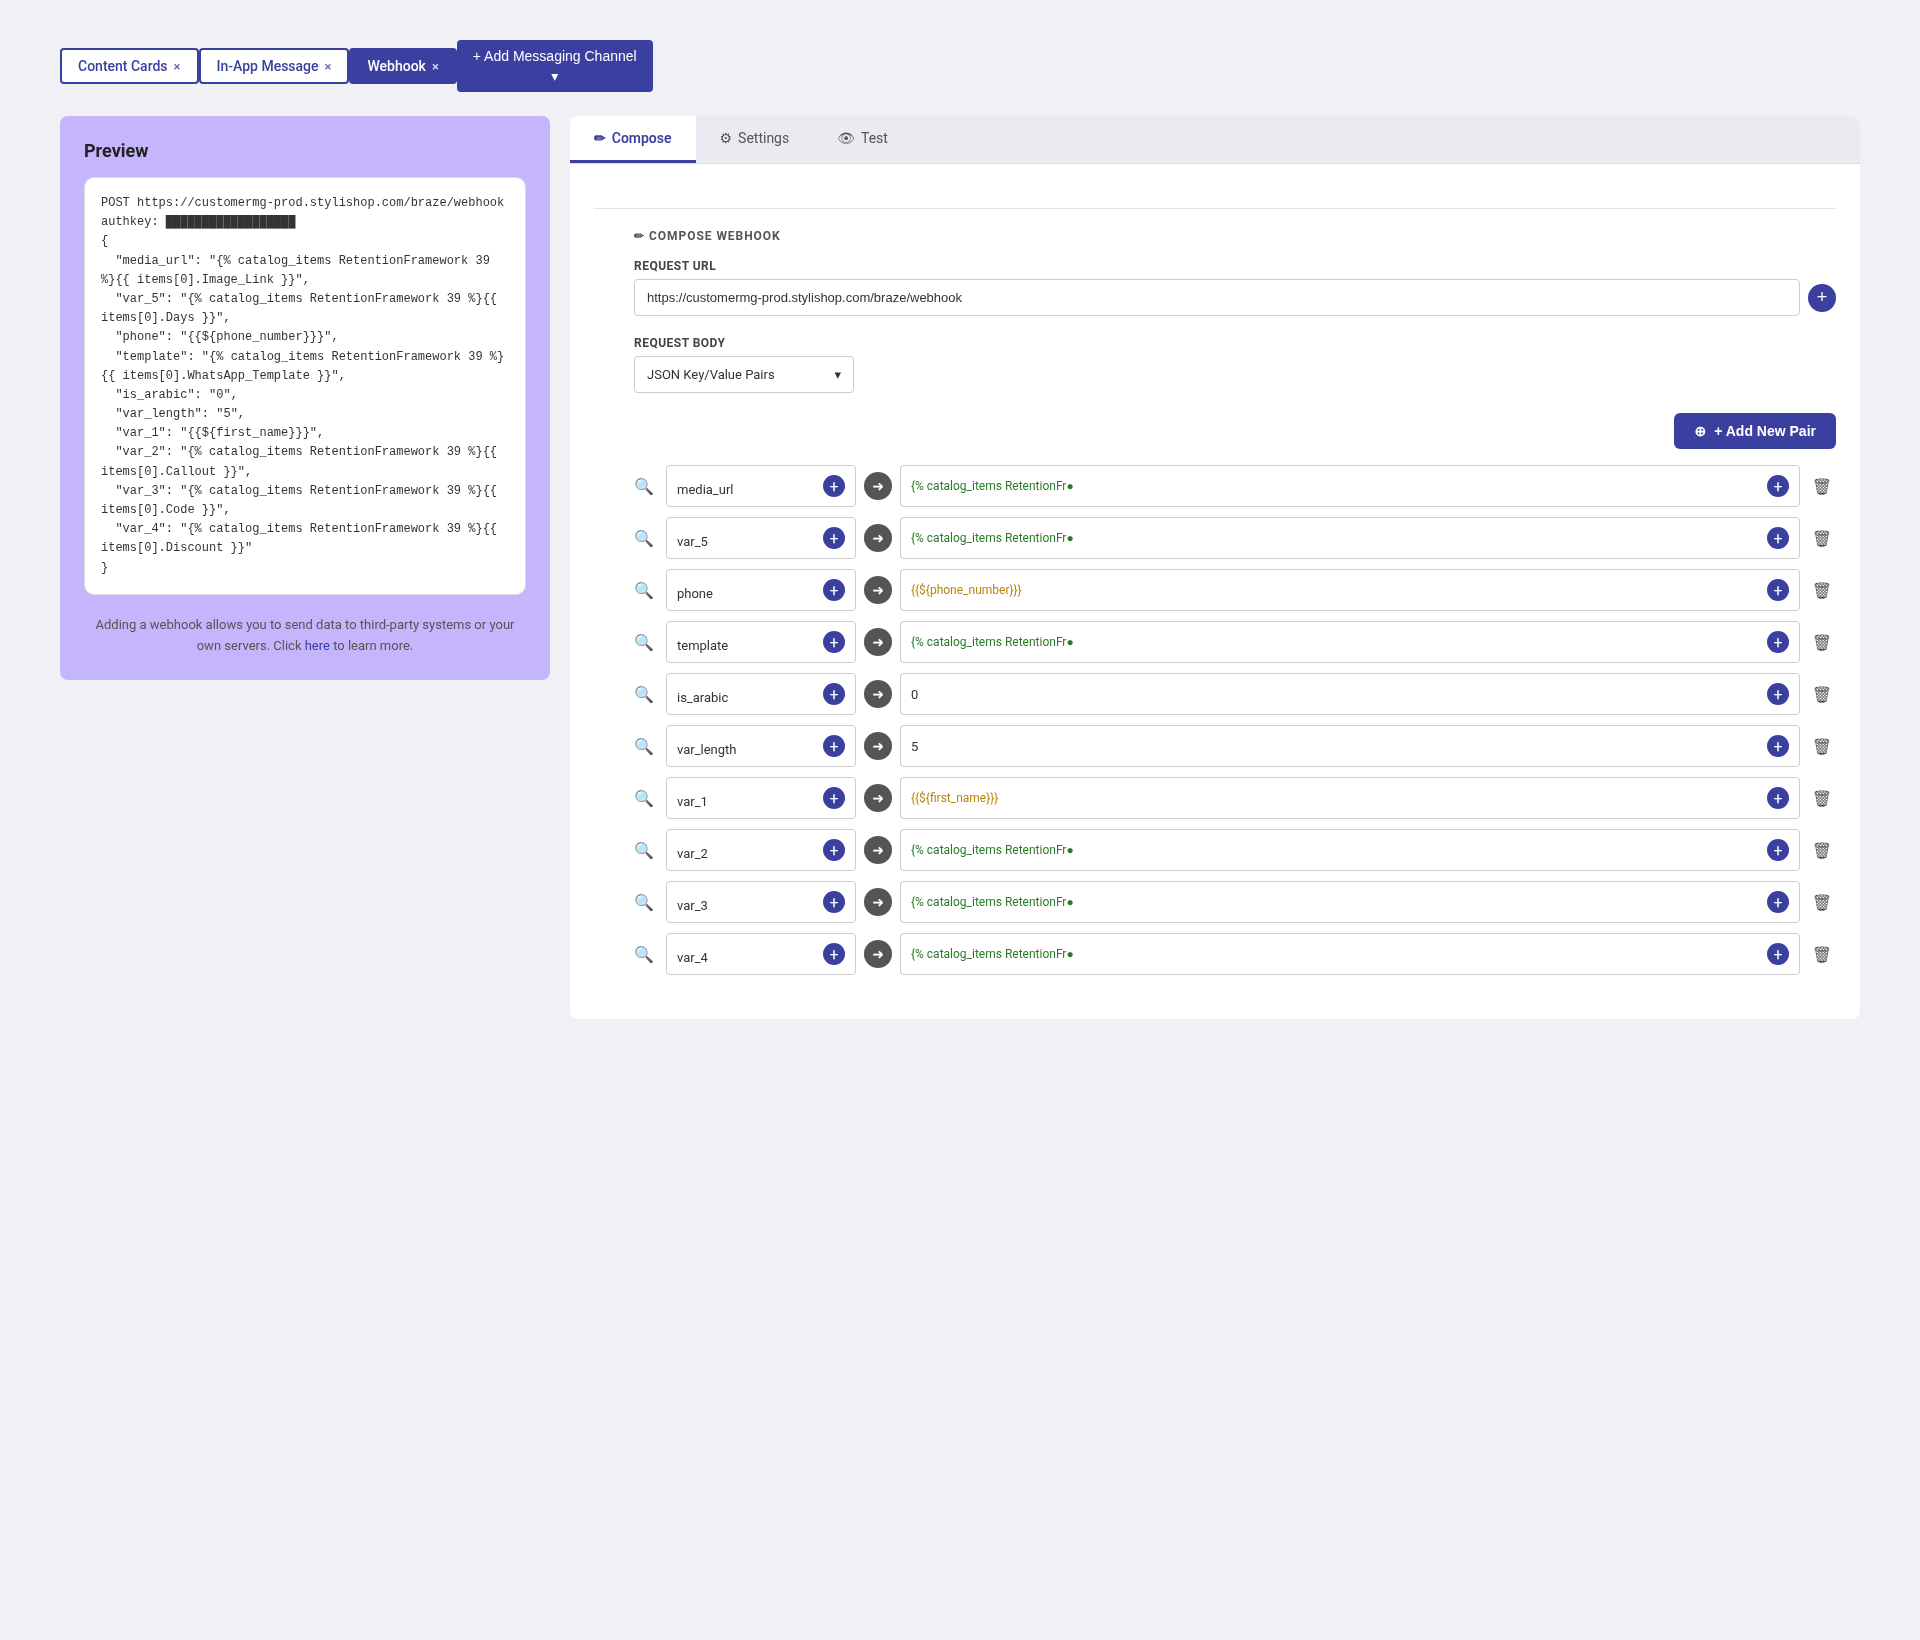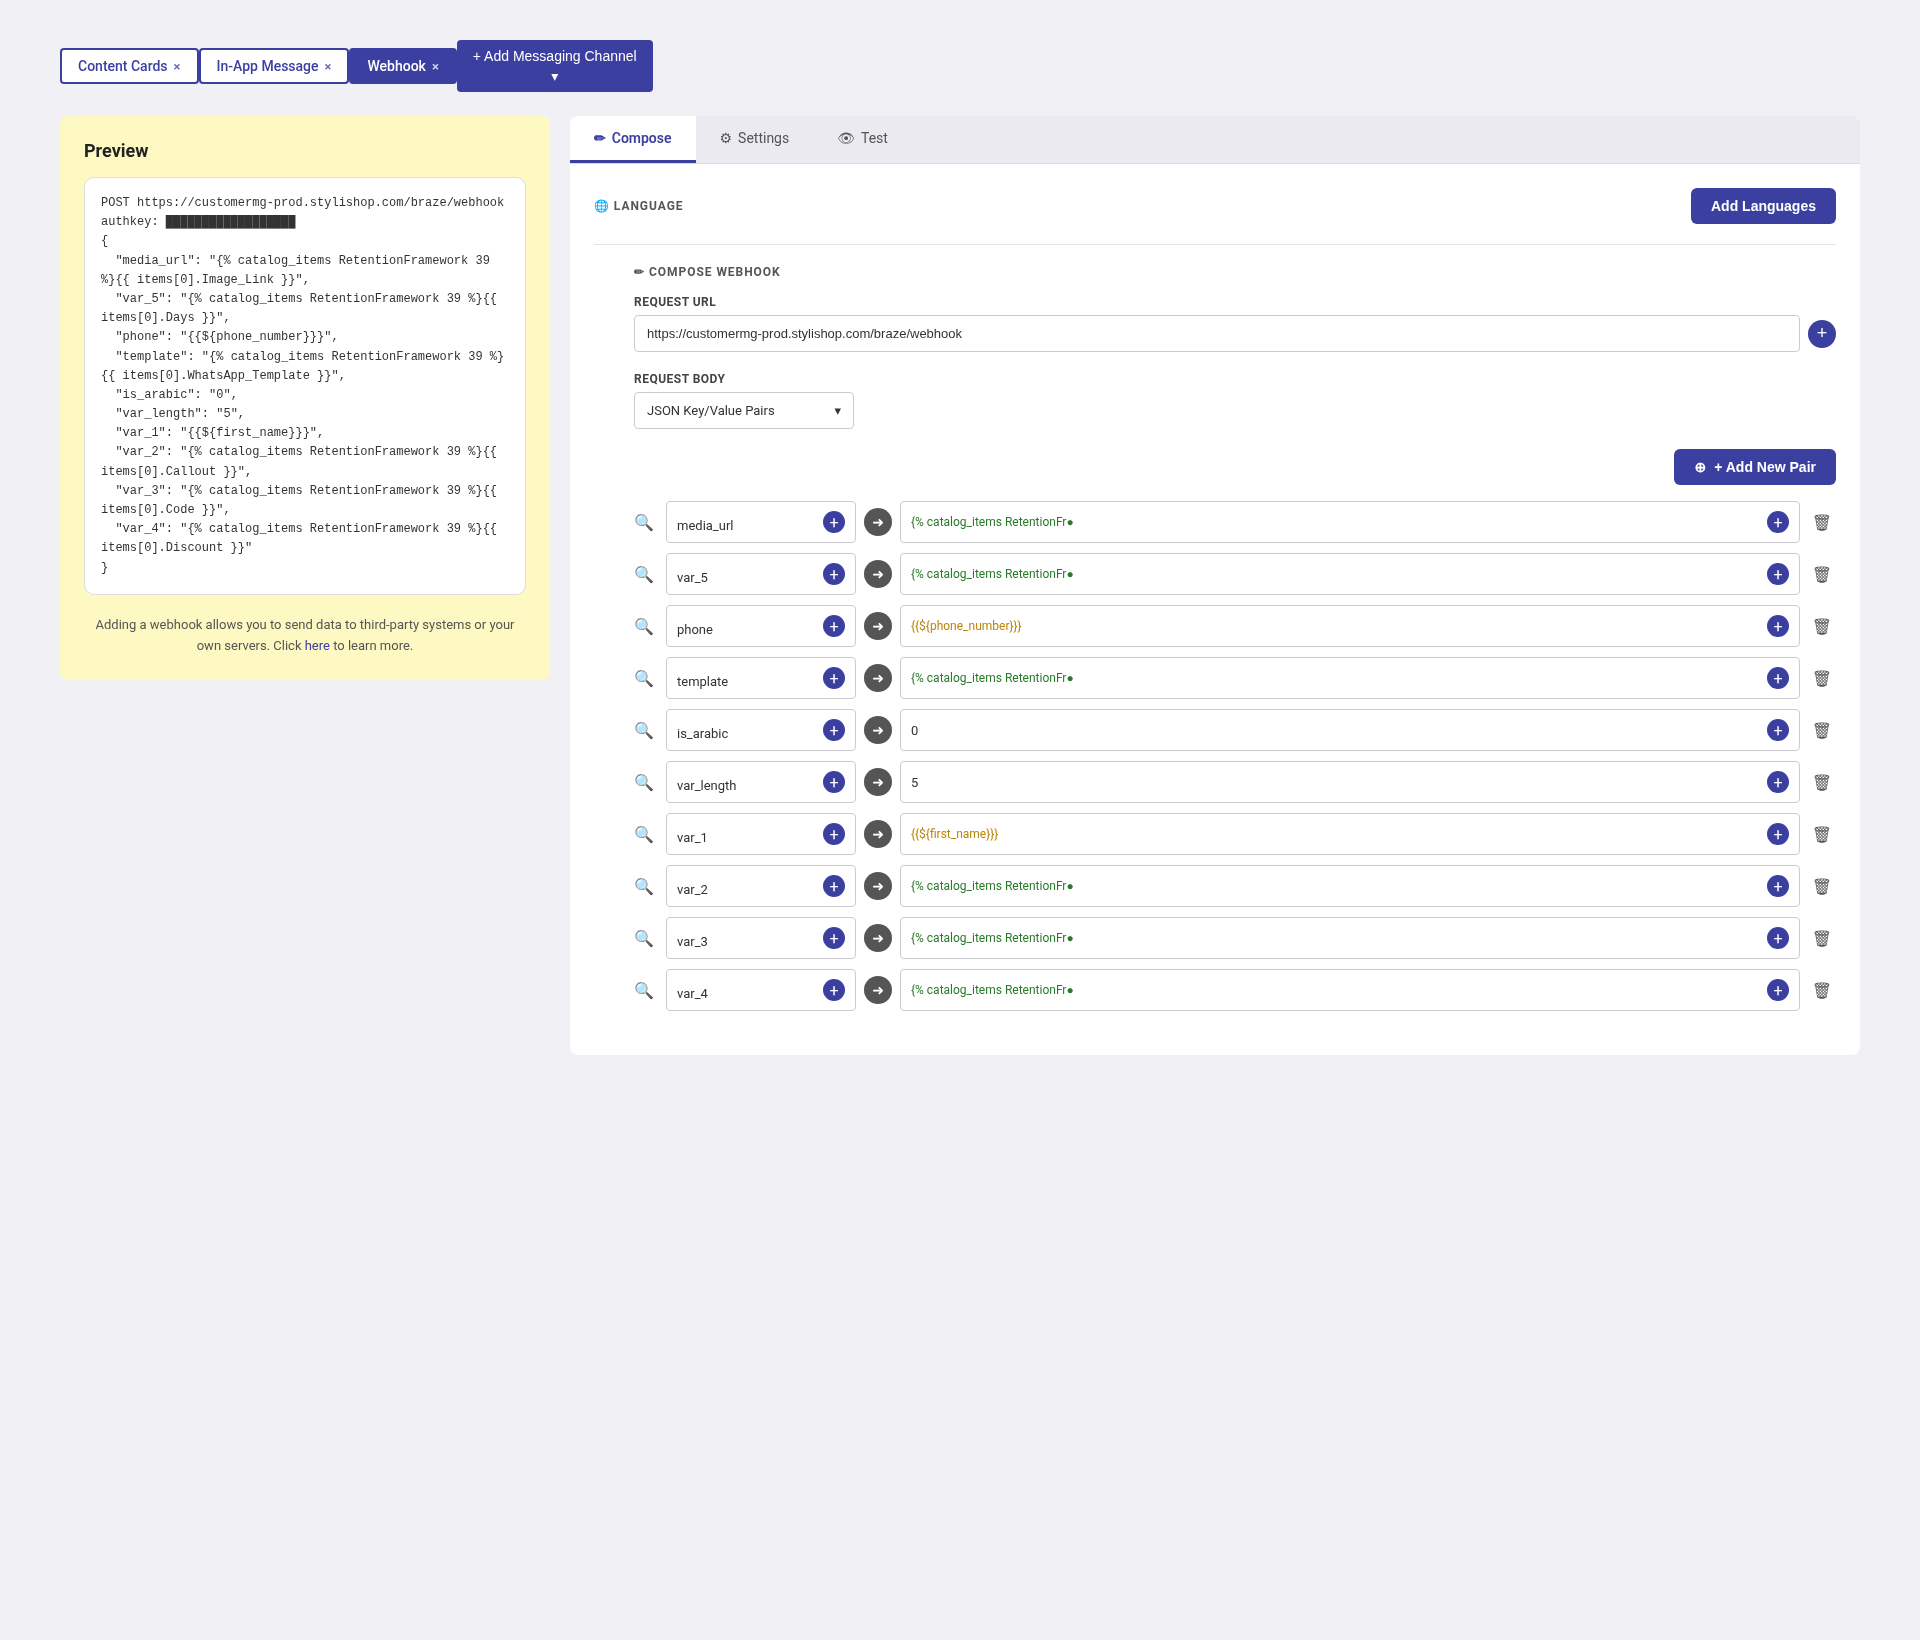--- a/index.html
+++ b/index.html
@@ -61,21 +61,21 @@
       gap: 20px;
       align-items: flex-start;
     }
 
     
     .left-panel {
       width: 490px;
       flex-shrink: 0;
     }
     .preview-card {
-      background: #fef9c3;
+      background: #c4b5fd;
       border-radius: 8px;
       padding: 24px;
     }
     .preview-title {
       font-size: 18px;
       font-weight: 700;
       margin-bottom: 16px;
       color: #222;
     }
     .code-block {
@@ -435,24 +435,20 @@
         <span>Settings</span>
       </div>
       <div class="panel-tab">
         <span>👁</span>
         <span>Test</span>
       </div>
     </div>
 
     <div class="panel-body">
 
-      <div class="section-header">
-        <span class="section-label">🌐 LANGUAGE</span>
-        <button class="btn-primary">Add Languages</button>
-      </div>
 
       <hr class="divider">
 
       <div class="compose-section">
         <div class="compose-section-title">✏ COMPOSE WEBHOOK</div>
 
         <div class="field-label">REQUEST URL</div>
         <div class="url-input-row">
           <input type="text" class="url-input" value="https://customermg-prod.stylishop.com/braze/webhook" style="">
           <button class="add-circle-btn">+</button>

